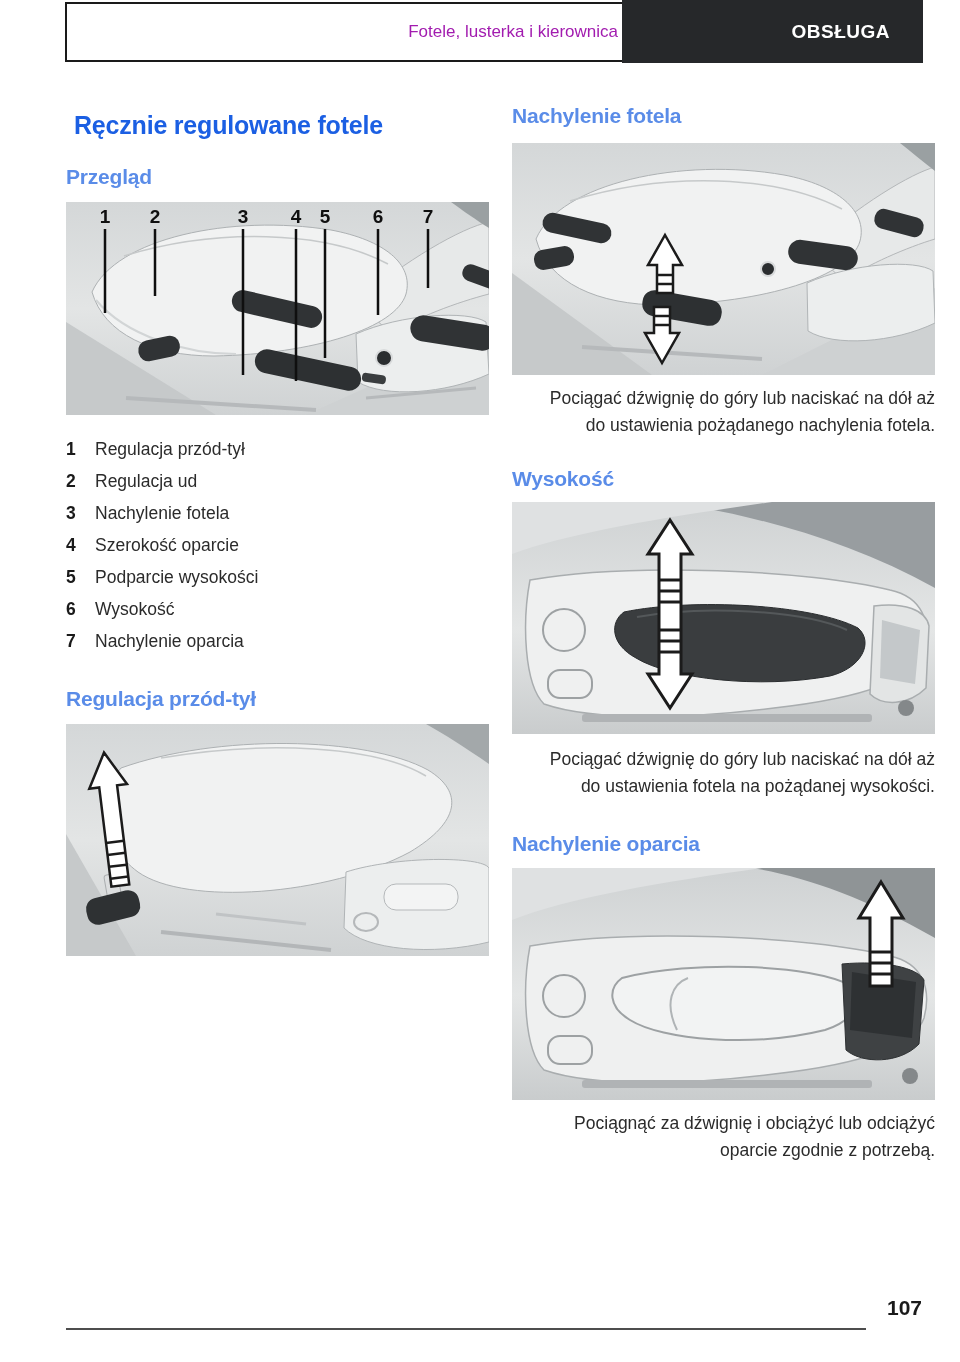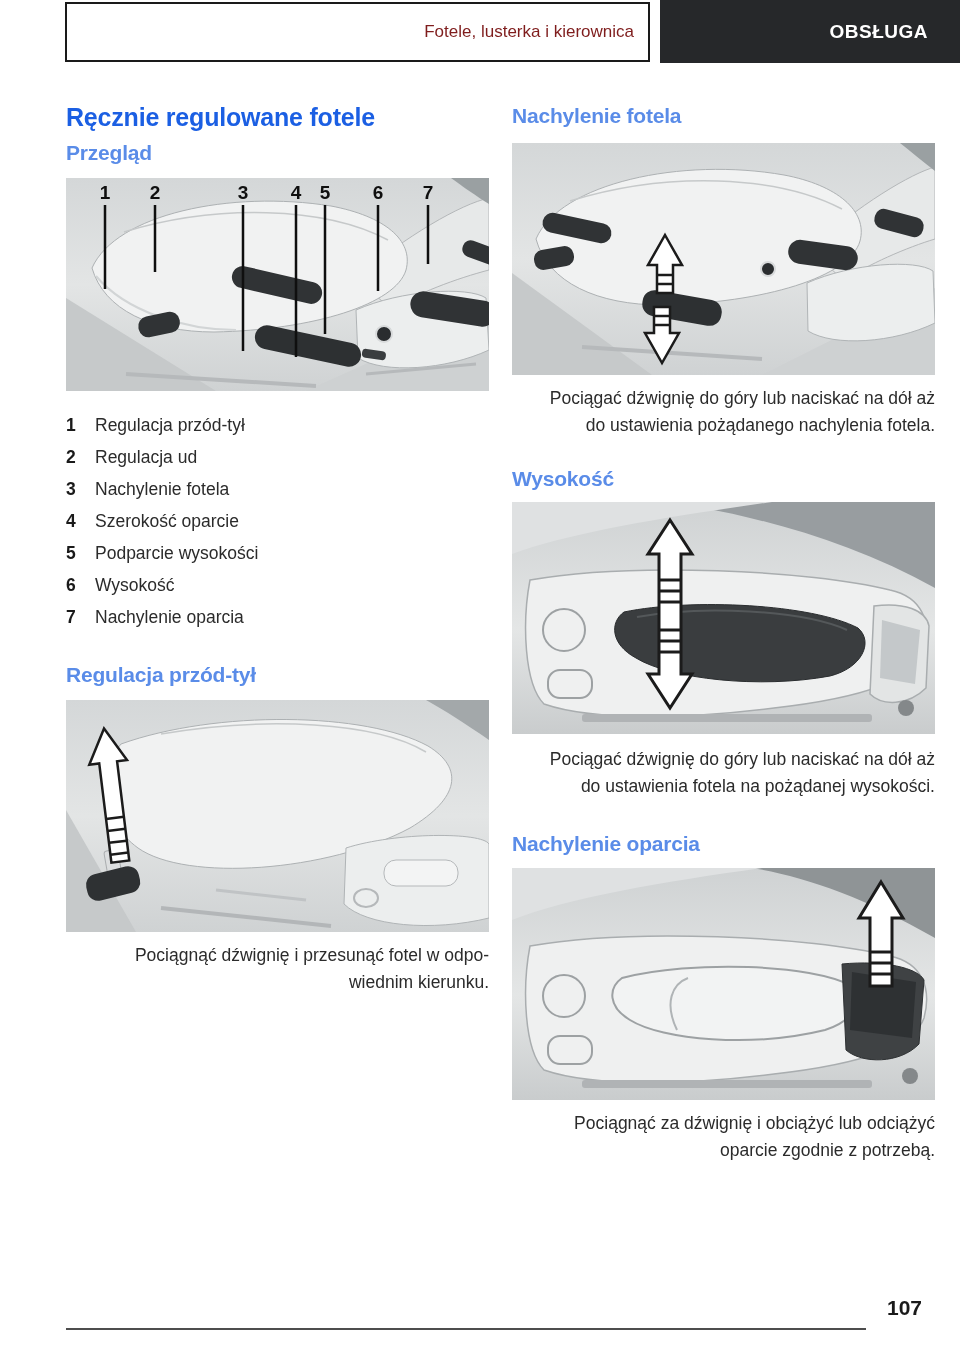--- a/index.html
+++ b/index.html
@@ -5,35 +5,35 @@
   html,body { margin:0; padding:0; background:#ffffff; }
   .page {
     position:relative; width:960px; height:1362px; background:#ffffff;
     font-family:"Liberation Sans", sans-serif; color:#1f1f1f; overflow:hidden;
   }
   
   .chapter-box {
     position:absolute; left:65px; top:2px; width:585px; height:60px;
     border:2px solid #1a1a1a; box-sizing:border-box;
     display:flex; align-items:center; justify-content:flex-end;
-    padding-right:14px; font-size:17px; color:#7f1d1d;
+    padding-right:30px; font-size:17px; color:#a21caf;
   }
   .section-box {
-    position:absolute; left:660px; top:0; width:301px; height:63px;
+    position:absolute; left:622px; top:0; width:301px; height:63px;
     background:#26282a; color:#ffffff;
     display:flex; align-items:center; justify-content:flex-end;
     padding-right:33px; box-sizing:border-box;
     font-size:19px; font-weight:bold; letter-spacing:0.5px;
   }
   
   .col { position:absolute; width:423px; }
   .col-left  { left:66px;  top:103px; }
   .col-right { left:512px; top:103px; }
   h1 {
-    margin:0; font-size:25px; line-height:29px; font-weight:bold;
+    margin:8px; font-size:25px; line-height:29px; font-weight:bold;
     color:#1b5fe3; letter-spacing:-0.2px;
   }
   h2 {
     margin:0; font-size:21px; line-height:25px; font-weight:bold;
     color:#5a8ce8; letter-spacing:-0.2px;
   }
   .mt-h2 { margin-top:27px; }
   .mt-h2-lg { margin-top:34px; }
   .fig { margin-top:13px; font-size:0; line-height:0; }
   p.body {
@@ -74,21 +74,21 @@
     <span>Fotele, lusterka i kierownica</span>
   </div>
   <div class="section-box">
     <span>OBSŁUGA</span>
   </div>
 
   <div class="col col-left">
 
     <h1>Ręcznie regulowane fotele</h1>
 
-    <h2 style="margin-top:8px">Przegląd</h2>
+    <h2 style="margin-top:24px">Przegląd</h2>
 
     <div class="fig">
       <svg viewBox="0 0 423 213" width="423" height="213">
         <defs>
           <linearGradient id="bg1" x1="0" y1="0" x2="0" y2="1">
             <stop offset="0" stop-color="#d4d7d8"></stop>
               <stop offset="0.5" stop-color="#e3e5e5"></stop>
               <stop offset="1" stop-color="#cfd2d3"></stop>
           </linearGradient>
         </defs>
@@ -192,22 +192,20 @@
           <g stroke="#1b1b1b" stroke-width="2.5">
             <line x1="39" y1="118" x2="57" y2="118"></line>
               <line x1="39" y1="130" x2="57" y2="130"></line>
             <line x1="39" y1="142" x2="57" y2="142"></line>
               <line x1="39" y1="154" x2="57" y2="154"></line>
           </g>
         </g>
       </svg>
     </div>
 
-    <p class="body">Pociągnąć dźwignię i przesunąć fotel w odpo-
-wiednim kierunku.</p>
   </div>
 
   <div class="col col-right">
 
     <h2>Nachylenie fotela</h2>
 
     <div class="fig" style="margin-top:15px">
       <svg viewBox="0 0 423 232" width="423" height="232">
         <defs>
           <linearGradient id="bg3" x1="0" y1="0" x2="0" y2="1">

